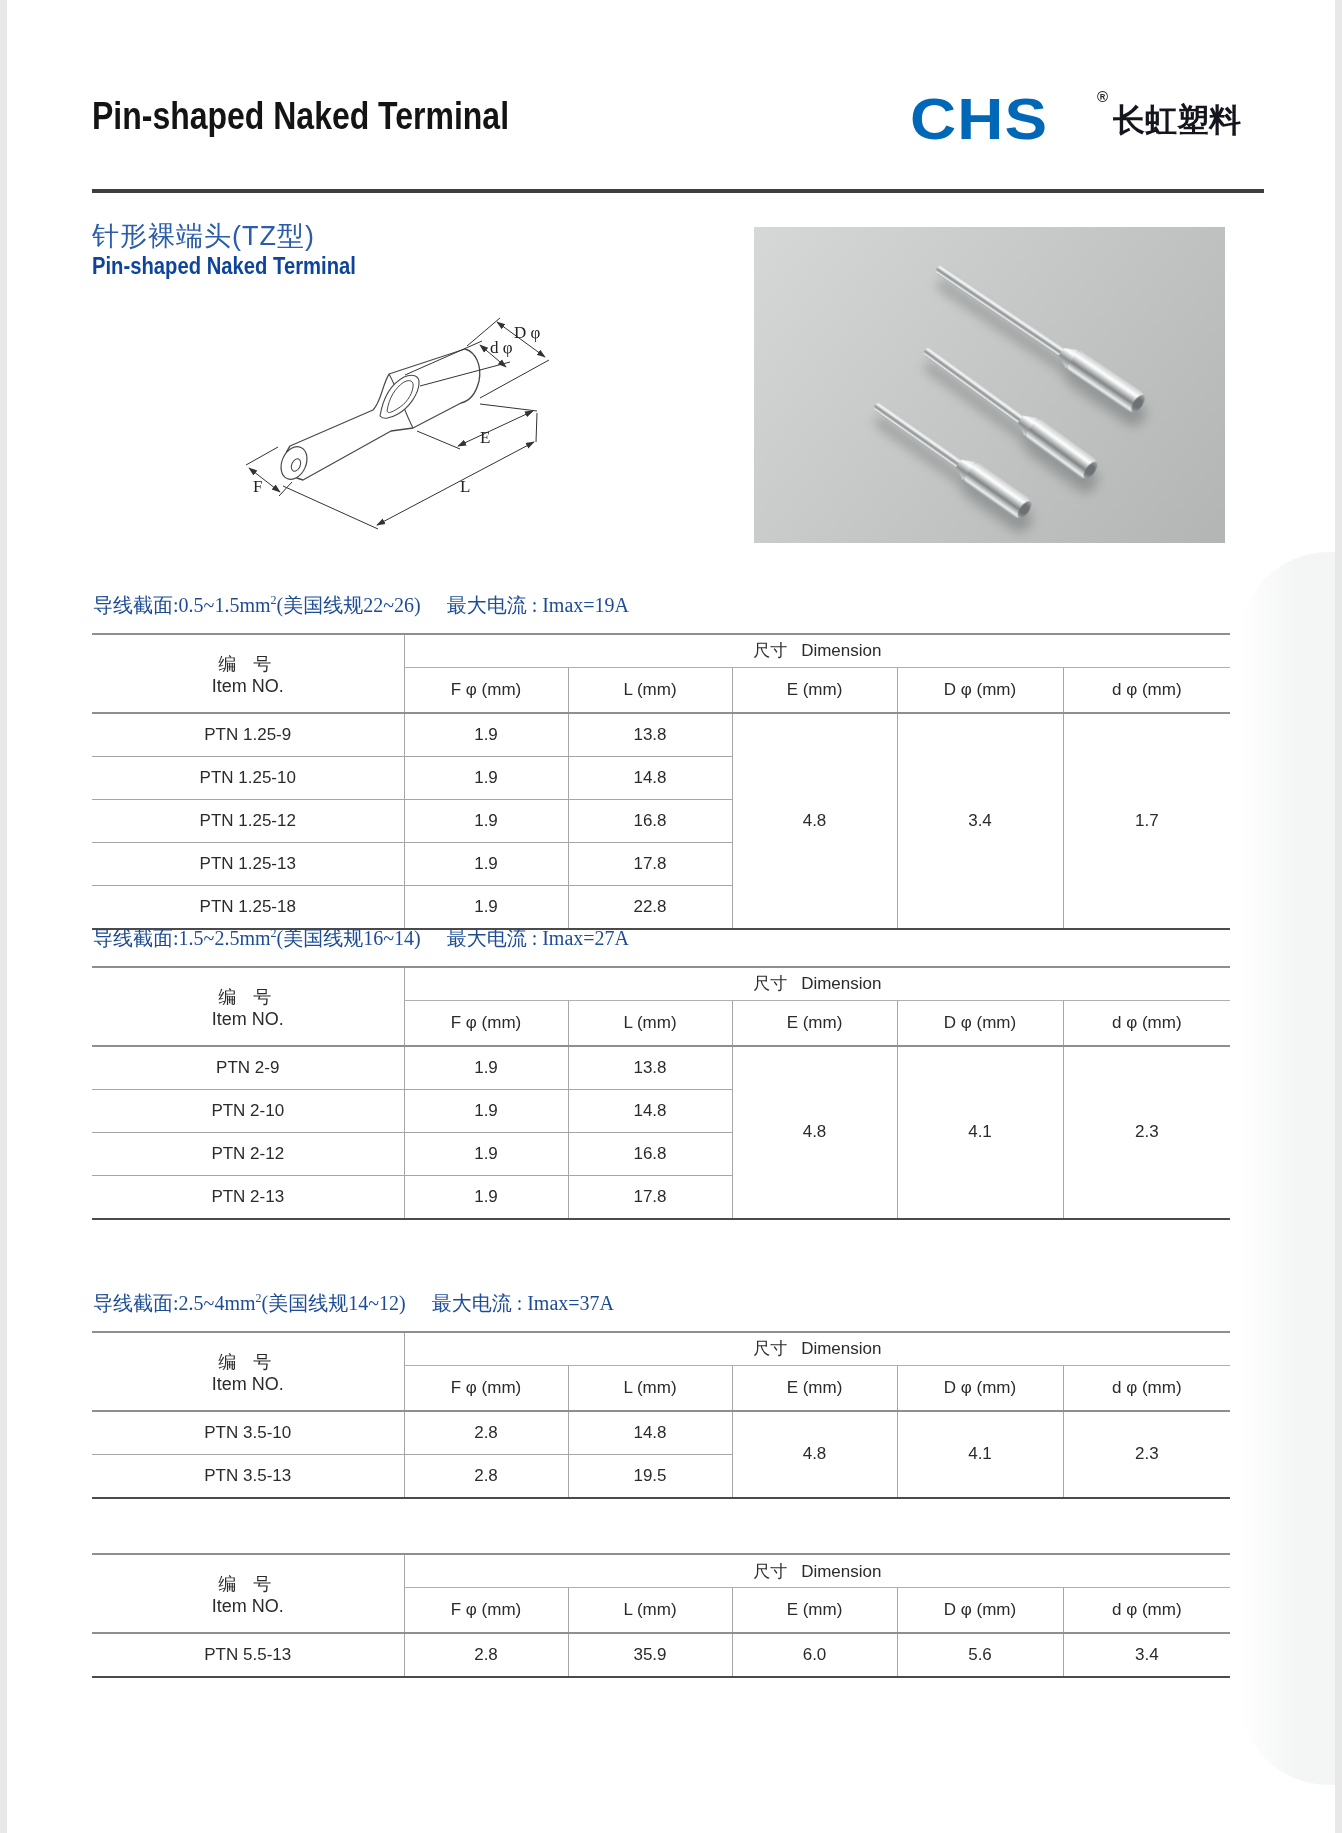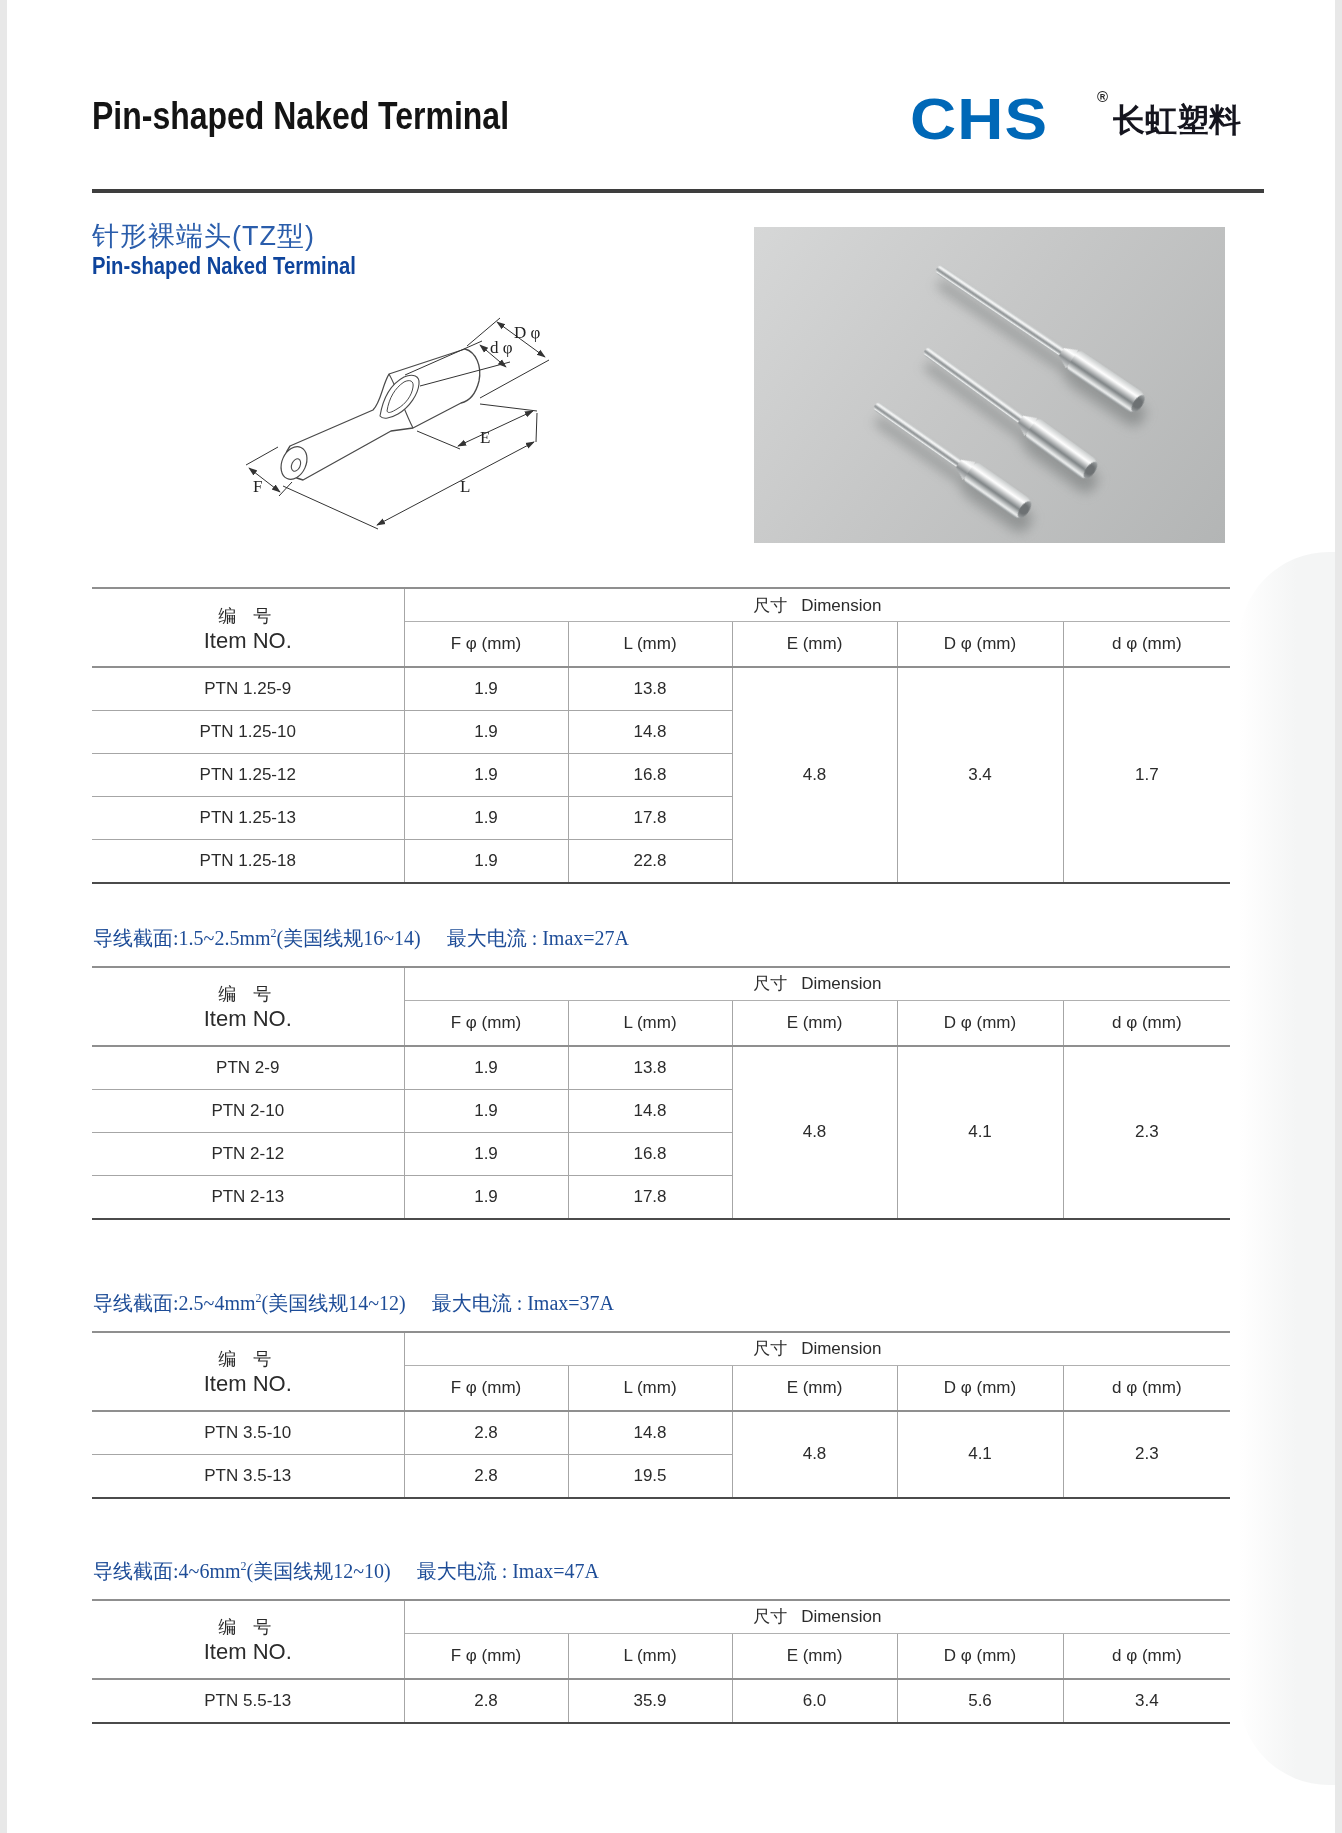--- a/index.html
+++ b/index.html
@@ -66,21 +66,21 @@
   .spec-table th, .spec-table td {
              border:1px solid #a6a6a6; text-align:center; vertical-align:middle;
              font-weight:normal; font-size:17px; color:#2b2b2b; padding:0; }
   .spec-table tr > *:first-child { border-left:none; }
   .spec-table tr > *:last-child  { border-right:none; }
   .grp-row th { height:32px; border-bottom:1px solid #b0b0b0; }
   .sub-row th { height:44px; border-bottom:2px solid #8f8f8f; }
   th.item-h   { border-bottom:2px solid #8f8f8f; }
   .spec-table tbody td { height:42px; }
   .item-h .cn { display:block; font-size:18px; letter-spacing:6px; padding-top:2px; }
-  .item-h .en { display:block; font-size:22px; letter-spacing:0; }
+  .item-h .en { display:block; font-size:18px; letter-spacing:0; }
   .dim-en { margin-left:14px;margin-top:38px; }
 </style>
 </head>
 <body>
 
 <div class="page">
 
   <div class="doc-title">Pin-shaped Naked Terminal</div>
   <div class="logo-chs">CHS</div>
   <div class="logo-reg">®</div>
@@ -139,20 +139,21 @@
     <div class="pin" style="left:121px; top:165px; transform:rotate(35deg);">
       <div class="rod" style="width:102px;"></div>
         <div class="neck"></div>
         <div class="barrel" style="width:70px;"></div>
     </div>
   </div>
 
   <div class="wm"></div>
 
   <section class="spec" style="top:587px;">
+    <p class="caption"><span>导线截面:0.5~1.5mm</span><sup>2</sup><span>(美国线规22~26)</span><span class="cap-gap">最大电流 : Imax=19A</span></p>
     <table class="spec-table">
       <colgroup>
           <col style="width:312px">
           <col style="width:164px">
           <col style="width:164px">
           <col style="width:165px">
           <col style="width:166px">
           <col style="width:167px">
         </colgroup>
       <thead>
@@ -298,21 +299,20 @@
         <tr>
           <td>PTN 3.5-13</td>
           <td>2.8</td>
           <td>19.5</td>
         </tr>
       </tbody>
     </table>
   </section>
 
   <section class="spec" style="top:1553px;">
-    <p class="caption"><span>导线截面:4~6mm</span><sup>2</sup><span>(美国线规12~10)</span><span class="cap-gap">最大电流 : Imax=47A</span></p>
     <table class="spec-table">
       <colgroup>
           <col style="width:312px">
           <col style="width:164px">
           <col style="width:164px">
           <col style="width:165px">
           <col style="width:166px">
           <col style="width:167px">
         </colgroup>
       <thead>

